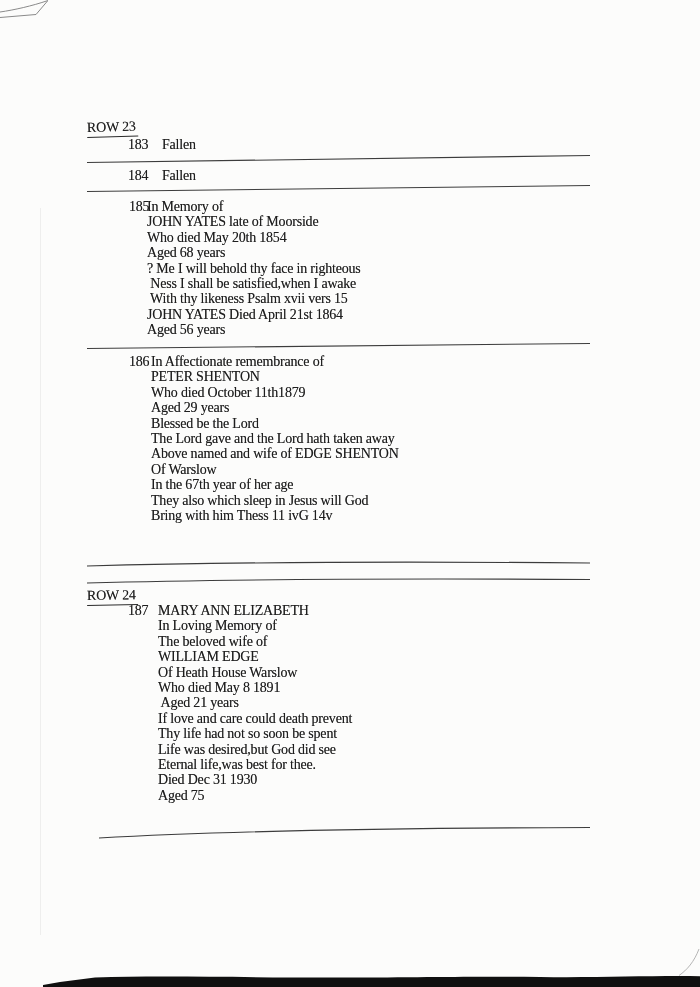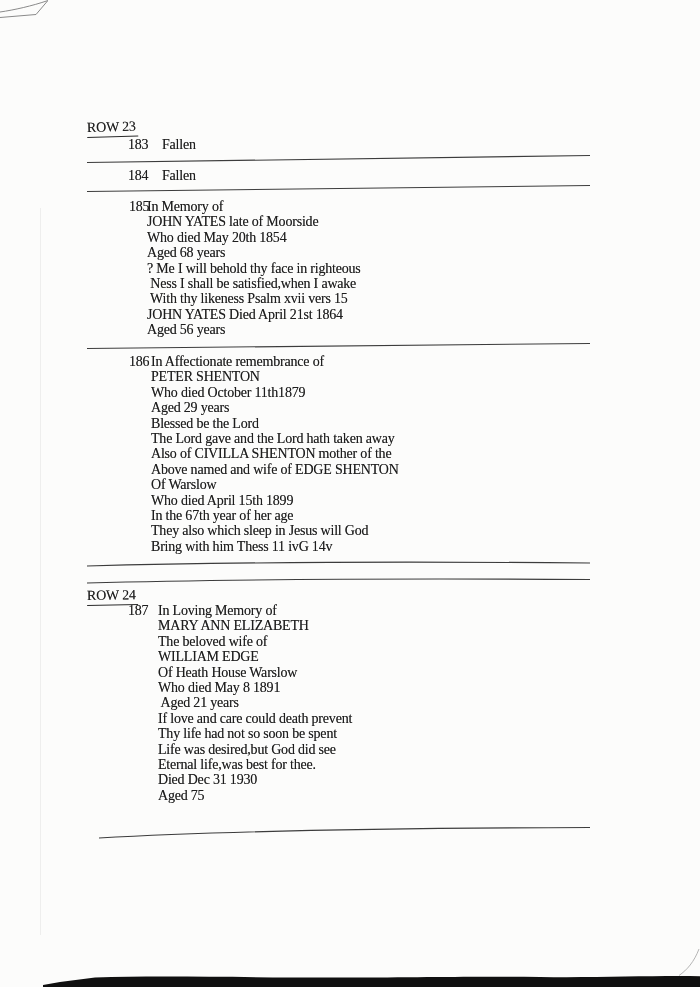--- a/index.html
+++ b/index.html
@@ -129,37 +129,35 @@
 
   <div class="entry e186">
     <div class="entry-num txt">186</div>
     <div class="lines">
       <div class="line txt">In Affectionate remembrance of</div>
       <div class="line txt">PETER SHENTON</div>
       <div class="line txt">Who died October 11th1879</div>
       <div class="line txt">Aged 29 years</div>
       <div class="line txt">Blessed be the Lord</div>
       <div class="line txt">The Lord gave and the Lord hath taken away</div>
-      <div class="line txt">Also of CIVILLA SHENTON mother of the</div>
       <div class="line txt">Above named and wife of EDGE SHENTON</div>
       <div class="line txt">Of Warslow</div>
-      <div class="line txt">Who died April 15th 1899</div>
       <div class="line txt">In the 67th year of her age</div>
       <div class="line txt">They also which sleep in Jesus will God</div>
       <div class="line txt">Bring with him Thess 11 ivG 14v</div>
     </div>
   </div>
 
   <div class="row-heading r24 txt">ROW 24</div>
 
   <div class="entry e187">
     <div class="entry-num txt">187</div>
     <div class="lines">
+      <div class="line txt">MARY ANN ELIZABETH</div>
       <div class="line txt">In Loving Memory of</div>
-      <div class="line txt">MARY ANN ELIZABETH</div>
       <div class="line txt">The beloved wife of</div>
       <div class="line txt">WILLIAM EDGE</div>
       <div class="line txt">Of Heath House Warslow</div>
       <div class="line txt">Who died May 8 1891</div>
       <div class="line txt"> Aged 21 years</div>
       <div class="line txt">If love and care could death prevent</div>
       <div class="line txt">Thy life had not so soon be spent</div>
       <div class="line txt">Life was desired,but God did see</div>
       <div class="line txt">Eternal life,was best for thee.</div>
       <div class="line txt">Died Dec 31 1930</div>

